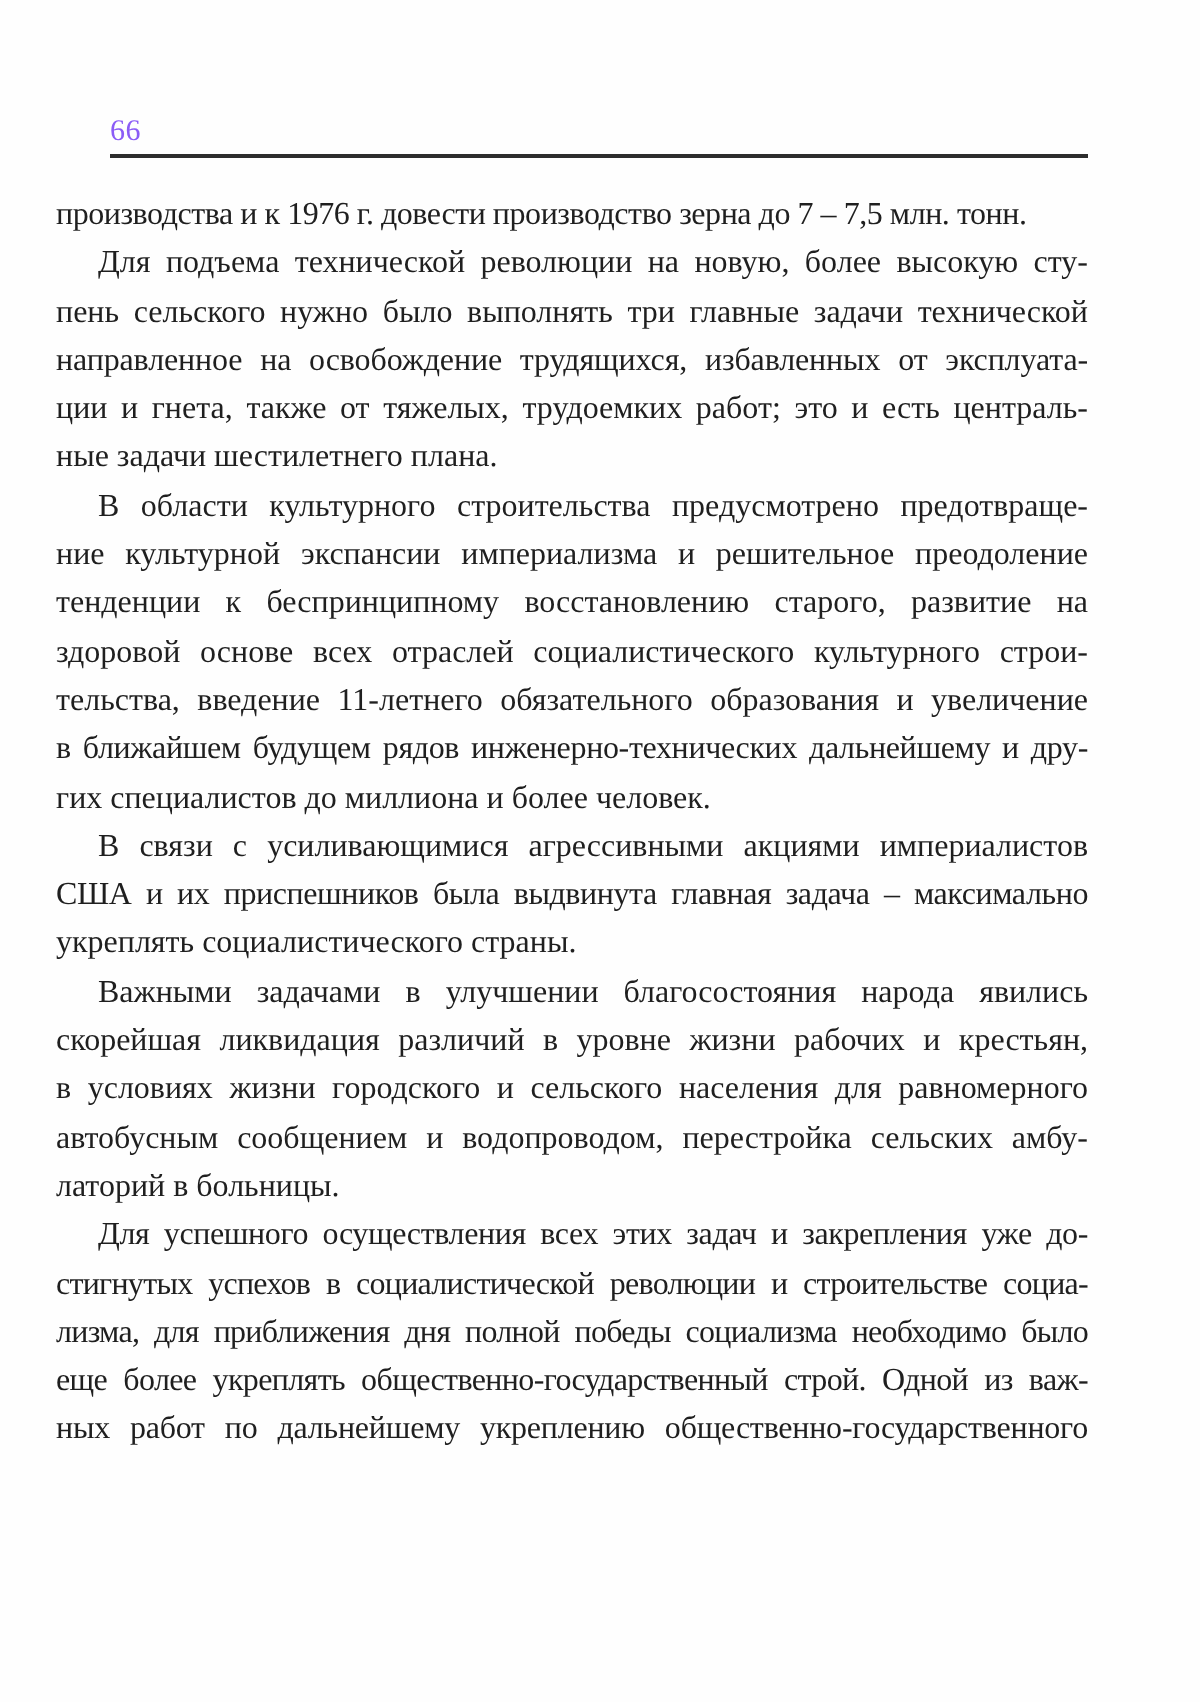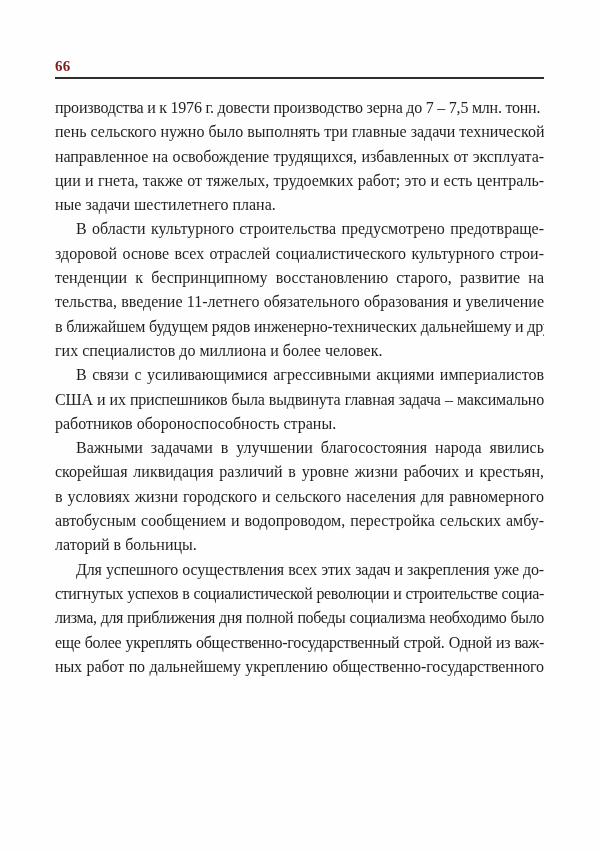--- a/index.html
+++ b/index.html
@@ -17,26 +17,25 @@
   }
   .page-header {
     margin: 0 56px 0 55px;
     padding-top: 57px;
     padding-bottom: 2px;
     border-bottom: 2px solid #2d2d2d;
   }
   .page-number {
     font-size: 15px;
     line-height: 18px;
-    color: #7f1d1d;
+    color: #8b5cf6;
     letter-spacing: 0.3px;
-    font-weight: bold;
   }
   .text-block {
-    margin: 17px 56px 0 55px;
+    margin: 17px 56px 0 28px;
   }
   .paragraph { }
   .line {
     font-size: 16px;
     line-height: 24.3px;
     height: 24.3px;
     white-space: nowrap;
     overflow: hidden;
     text-align: justify;
     text-align-last: justify;
@@ -54,37 +53,39 @@
 
 <div class="page">
   <header class="page-header">
     <span class="page-number">66</span>
   </header>
   <main class="text-block" id="text-block">
       <div class="paragraph">
         <div class="line last" style="letter-spacing: -0.228082px;">производства и к 1976 г. довести производство зерна до 7 – 7,5 млн. тонн.</div>
       </div>
       <div class="paragraph">
+        <div class="line indent">Для подъема технической революции на новую, более высокую сту-</div>
         <div class="line">пень сельского нужно было выполнять три главные задачи технической</div>
         <div class="line" style="letter-spacing: -0.0651515px;">направленное на освобождение трудящихся, избавленных от эксплуата-</div>
         <div class="line">ции и гнета, также от тяжелых, трудоемких работ; это и есть централь-</div>
         <div class="line last">ные задачи шестилетнего плана.</div>
       </div>
       <div class="paragraph">
         <div class="line indent">В области культурного строительства предусмотрено предотвраще-</div>
+        <div class="line">ние культурной экспансии империализма и решительное преодоление</div>
+        <div class="line">тенденции к беспринципному восстановлению старого, развитие на</div>
         <div class="line">здоровой основе всех отраслей социалистического культурного строи-</div>
-        <div class="line">тенденции к беспринципному восстановлению старого, развитие на</div>
         <div class="line">тельства, введение 11-летнего обязательного образования и увеличение</div>
         <div class="line" style="letter-spacing: -0.173077px;">в ближайшем будущем рядов инженерно-технических дальнейшему и дру-</div>
         <div class="line last">гих специалистов до миллиона и более человек.</div>
       </div>
       <div class="paragraph">
         <div class="line indent">В связи с усиливающимися агрессивными акциями империалистов</div>
         <div class="line" style="letter-spacing: -0.203846px;">США и их приспешников была выдвинута главная задача – максимально</div>
-        <div class="line last">работников обороноспособность страны.</div>
+        <div class="line last">укреплять социалистического страны.</div>
       </div>
       <div class="paragraph">
         <div class="line indent">Важными задачами в улучшении благосостояния народа явились</div>
         <div class="line">скорейшая ликвидация различий в уровне жизни рабочих и крестьян,</div>
         <div class="line">в условиях жизни городского и сельского населения для равномерного</div>
         <div class="line">автобусным сообщением и водопроводом, перестройка сельских амбу-</div>
         <div class="line last">латорий в больницы.</div>
       </div>
       <div class="paragraph">
         <div class="line indent" style="letter-spacing: -0.188462px;">Для успешного осуществления всех этих задач и закрепления уже до-</div>

